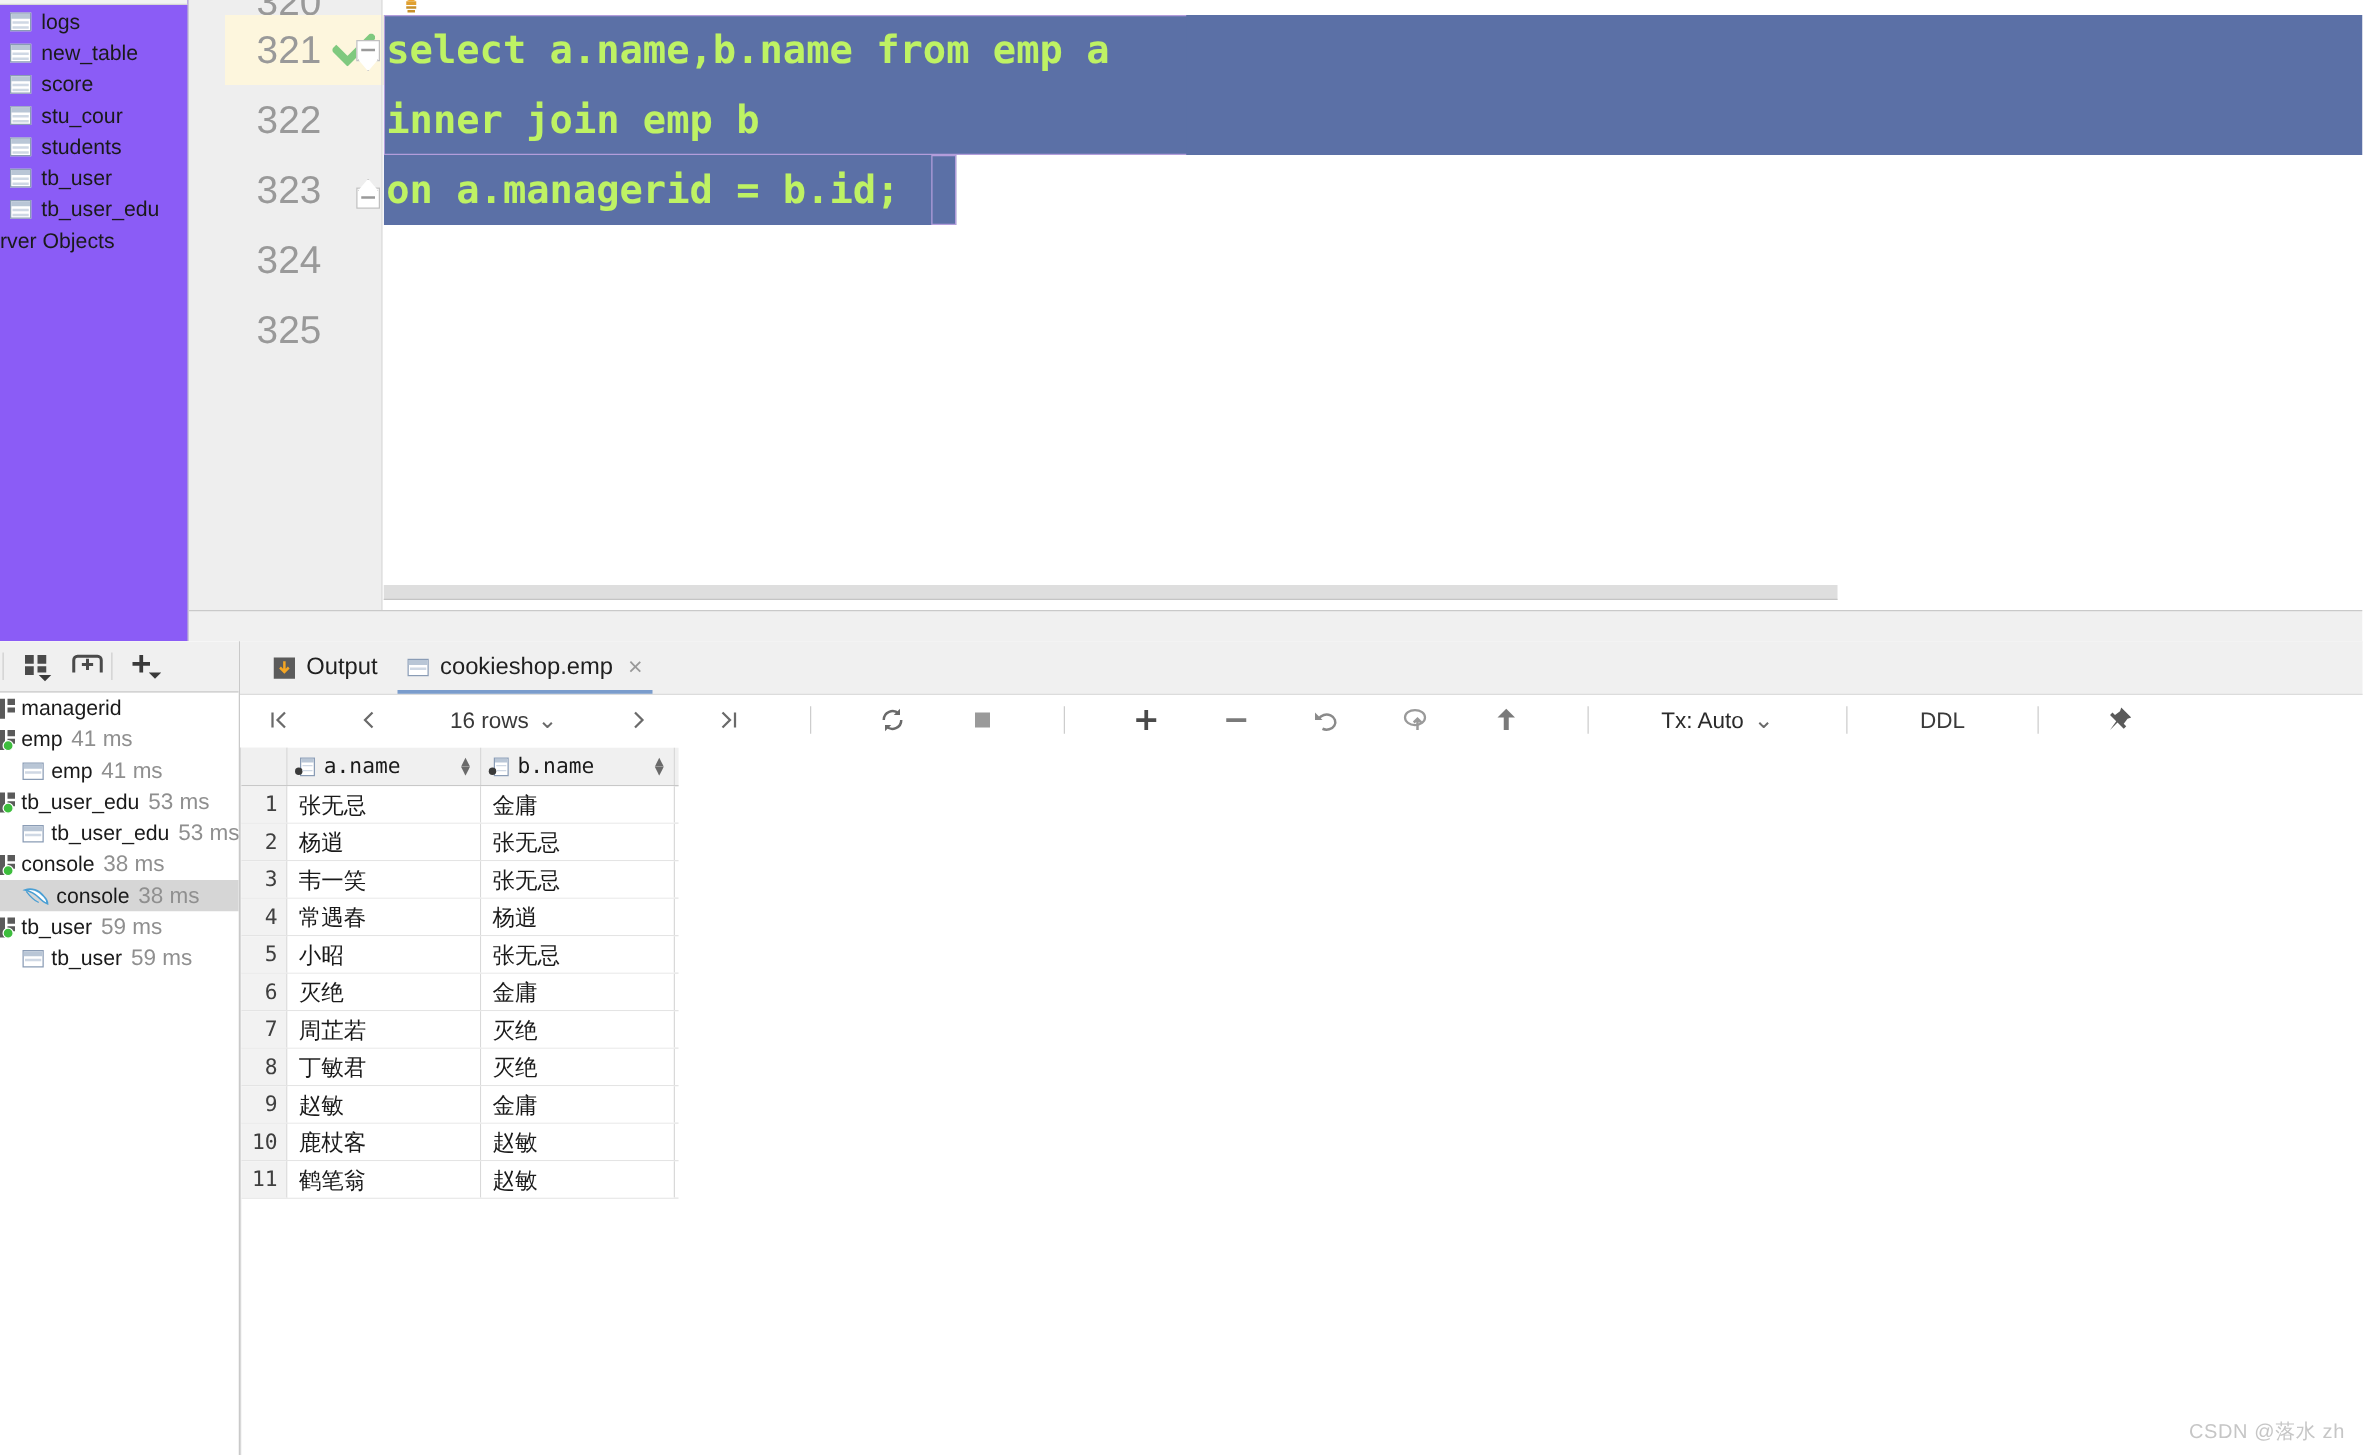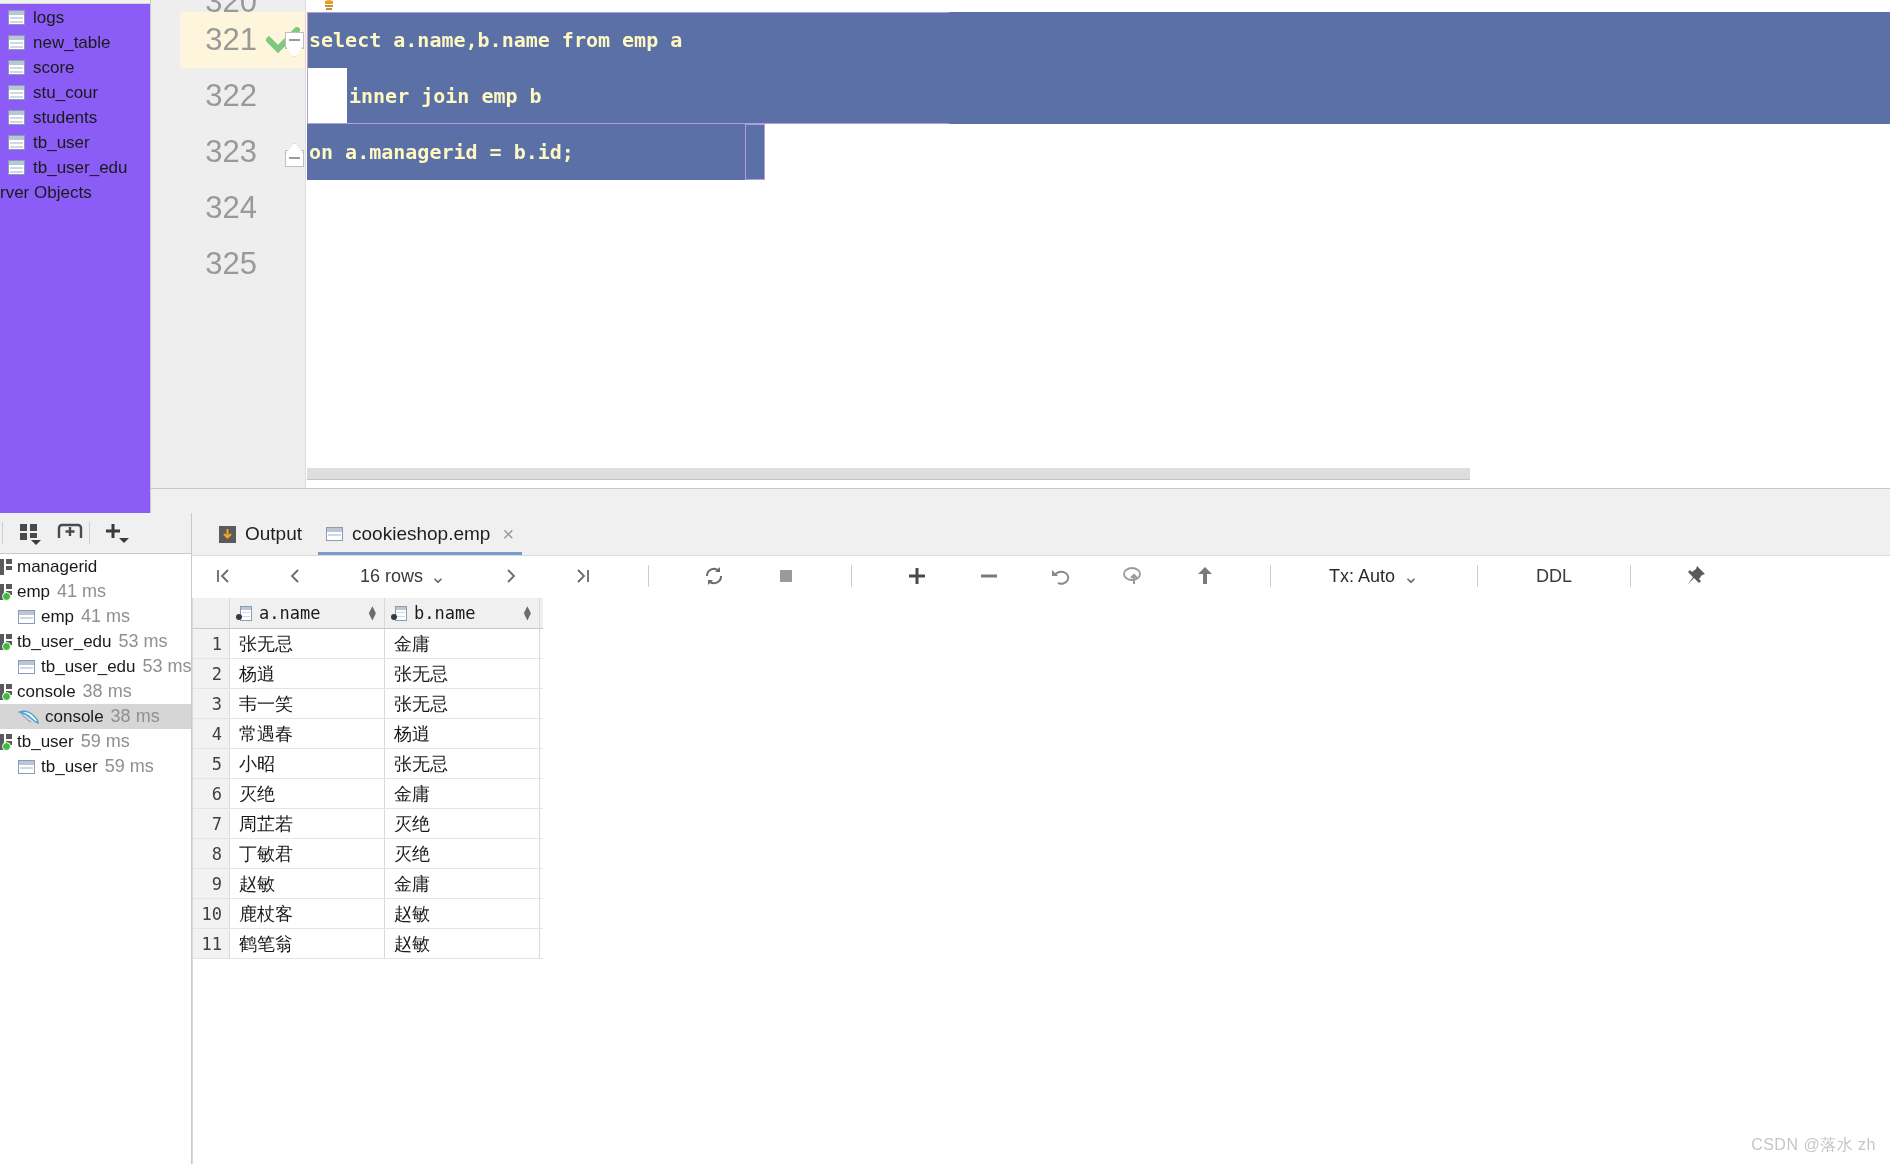--- a/index.html
+++ b/index.html
@@ -94,22 +94,22 @@
   .fold-marker.up .tip { top: 1px; transform: rotate(180deg); }
   .fold-marker.up .minus { top: 15px; }
 
   
   #code-canvas {
     position: absolute; left: 307px; top: 0; width: 1583px; height: 488px;
     background: #ffffff; overflow: hidden;
   }
   .code-line {
     position: absolute; left: 0; height: 56px; line-height: 56px;
-    font-family: "DejaVu Sans Mono", monospace; font-size: 20px; font-weight: bold;
-    white-space: pre; color: #fef9c3;
+    font-family: "DejaVu Sans Mono", monospace; font-size: 31px; font-weight: bold;
+    white-space: pre; color: #bef264;
   }
   .sel { background: #5b70a6; }
   #sel-outline-1 {
     position: absolute; left: 0px; top: 12px; width: 644px; height: 112px;
     border: 1px solid #b39ddb; box-sizing: border-box; pointer-events: none;
   }
   #sel-outline-2 {
     position: absolute; left: 438px; top: 124px; width: 20px; height: 56px;
     border: 1px solid #b39ddb; box-sizing: border-box; pointer-events: none;
   }
@@ -334,21 +334,21 @@
 
     <div id="code-canvas">
       <svg id="bulb" viewBox="0 0 20 26">
         <circle cx="10" cy="8" r="7" fill="#f0a830"></circle>
         <rect x="6" y="15" width="8" height="3" fill="#e0a030"></rect>
         <rect x="6" y="19" width="8" height="2" fill="#c8902a"></rect>
         <rect x="7" y="22" width="6" height="2" fill="#c8902a"></rect>
       </svg>
 
       <div class="code-line sel" style="top:12px; left:0px; padding:0 0 0 2px; width:642px;">select a.name,b.name from emp a</div>
-      <div class="code-line sel" style="top:68px; left:0px; padding:0 0 0 2px; width:642px;margin-left:40px;">inner join emp b</div>
+      <div class="code-line sel" style="top:68px; left:0px; padding:0 0 0 2px; width:642px;">inner join emp b</div>
       <div class="code-line sel" style="top:124px; left:0px; padding:0 0 0 2px; width:456px;">on a.managerid = b.id;</div>
 
       <div id="sel-outline-1"></div>
       <div id="sel-outline-2"></div>
     </div>
 
     <div style="position:absolute; left:949px; top:12px; width:941px; height:112px; background:#5b70a6;"></div>
 
     <div id="editor-hscroll">
       <div class="track"></div>

